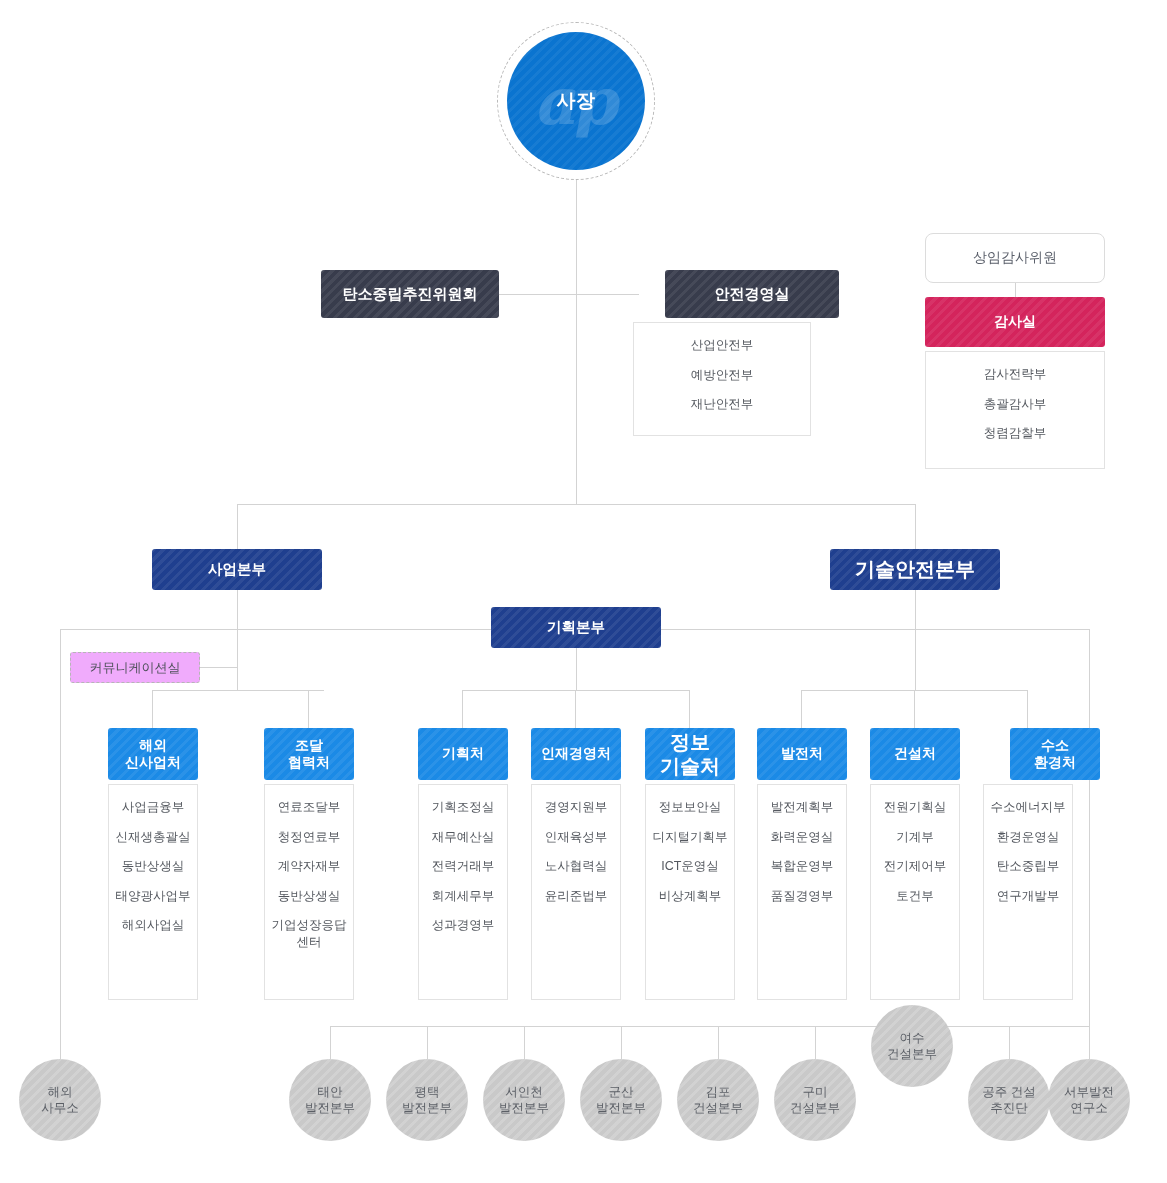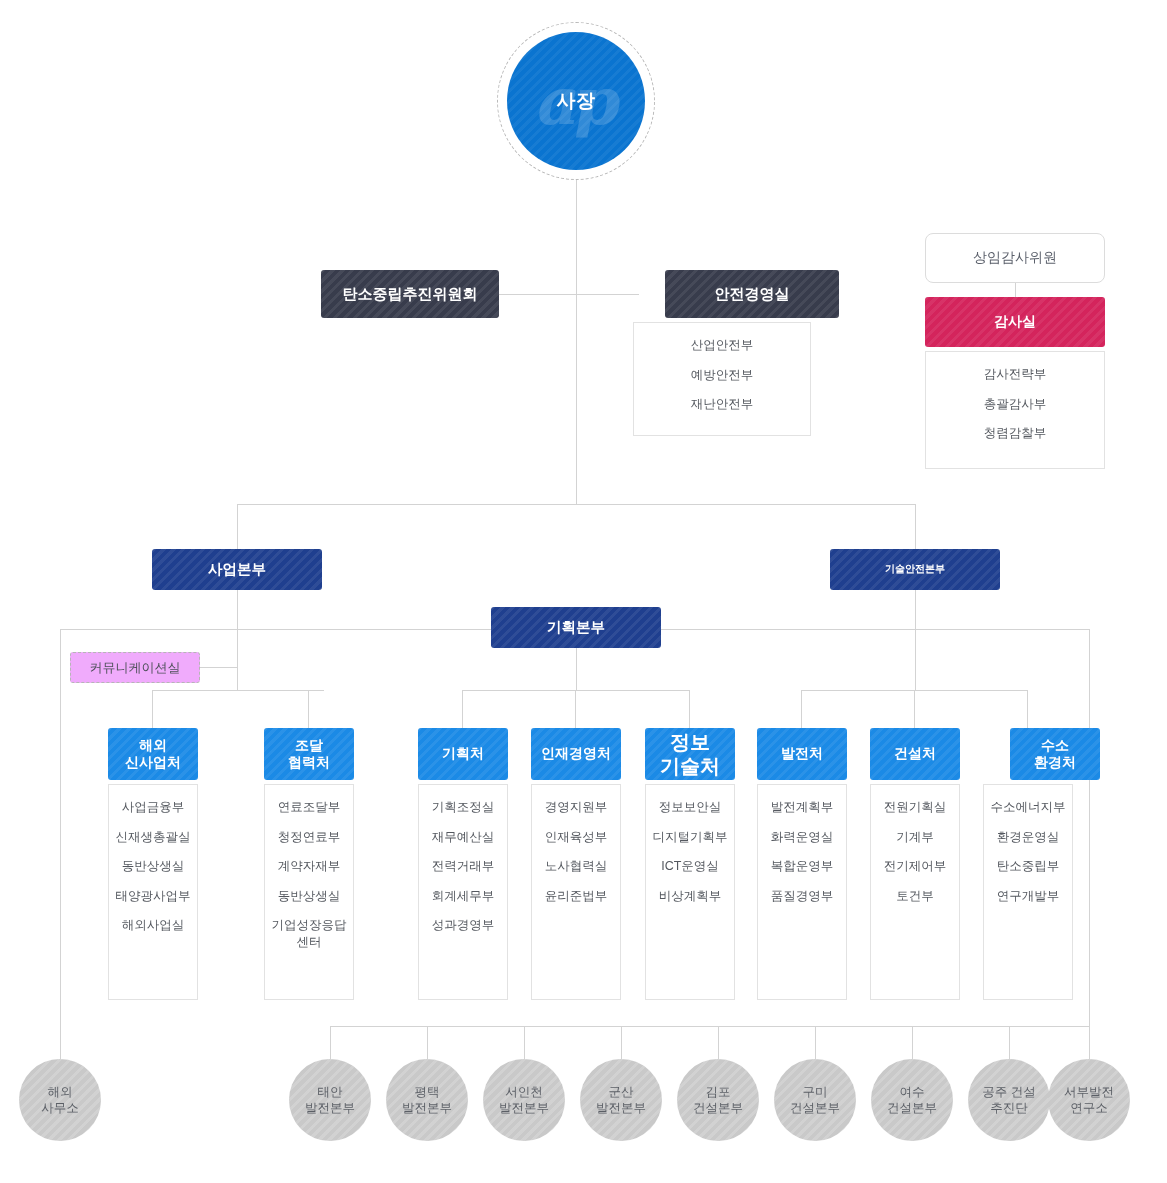--- a/index.html
+++ b/index.html
@@ -186,21 +186,21 @@
     <div class="item">총괄감사부</div>
     <div class="item">청렴감찰부</div>
   </div>
 
   <div class="chip navy" style="left:152px; top:549px; width:170px; height:41px; font-size:14.5px;">
     <span>사업본부</span>
   </div>
   <div class="chip navy" style="left:491px; top:607px; width:170px; height:41px; font-size:14.5px;">
     <span>기획본부</span>
   </div>
-  <div class="chip navy" style="left:830px; top:549px; width:170px; height:41px; font-size:10px;">
+  <div class="chip navy" style="left:830px; top:549px; width:170px; height:41px; font-size:20px;">
     <span>기술안전본부</span>
   </div>
 
   <div class="chip dashed" style="left:70px; top:652px; width:130px; height:31px; font-size:13px;">
     <span>커뮤니케이션실</span>
   </div>
 
   <div class="chip blue" style="left:108px; top:728px; width:90px; height:52px; font-size:14px;">
     <span>해외
 신사업처</span>
@@ -305,21 +305,21 @@
 발전본부</span></div>
   <div class="gcircle" style="left:580px;  top:1059px;">
     <span>군산
 발전본부</span></div>
   <div class="gcircle" style="left:677px;  top:1059px;">
     <span>김포
 건설본부</span></div>
   <div class="gcircle" style="left:774px;  top:1059px;">
     <span>구미
 건설본부</span></div>
-  <div class="gcircle" style="left:871px;  top:1059px;">
+  <div class="gcircle" style="left:871px;  top:1005px;">
     <span>여수
 건설본부</span></div>
   <div class="gcircle" style="left:968px;  top:1059px;">
     <span>공주 건설
 추진단</span></div>
   <div class="gcircle" style="left:1048px; top:1059px;">
     <span>서부발전
 연구소</span></div>
 
 </div>

